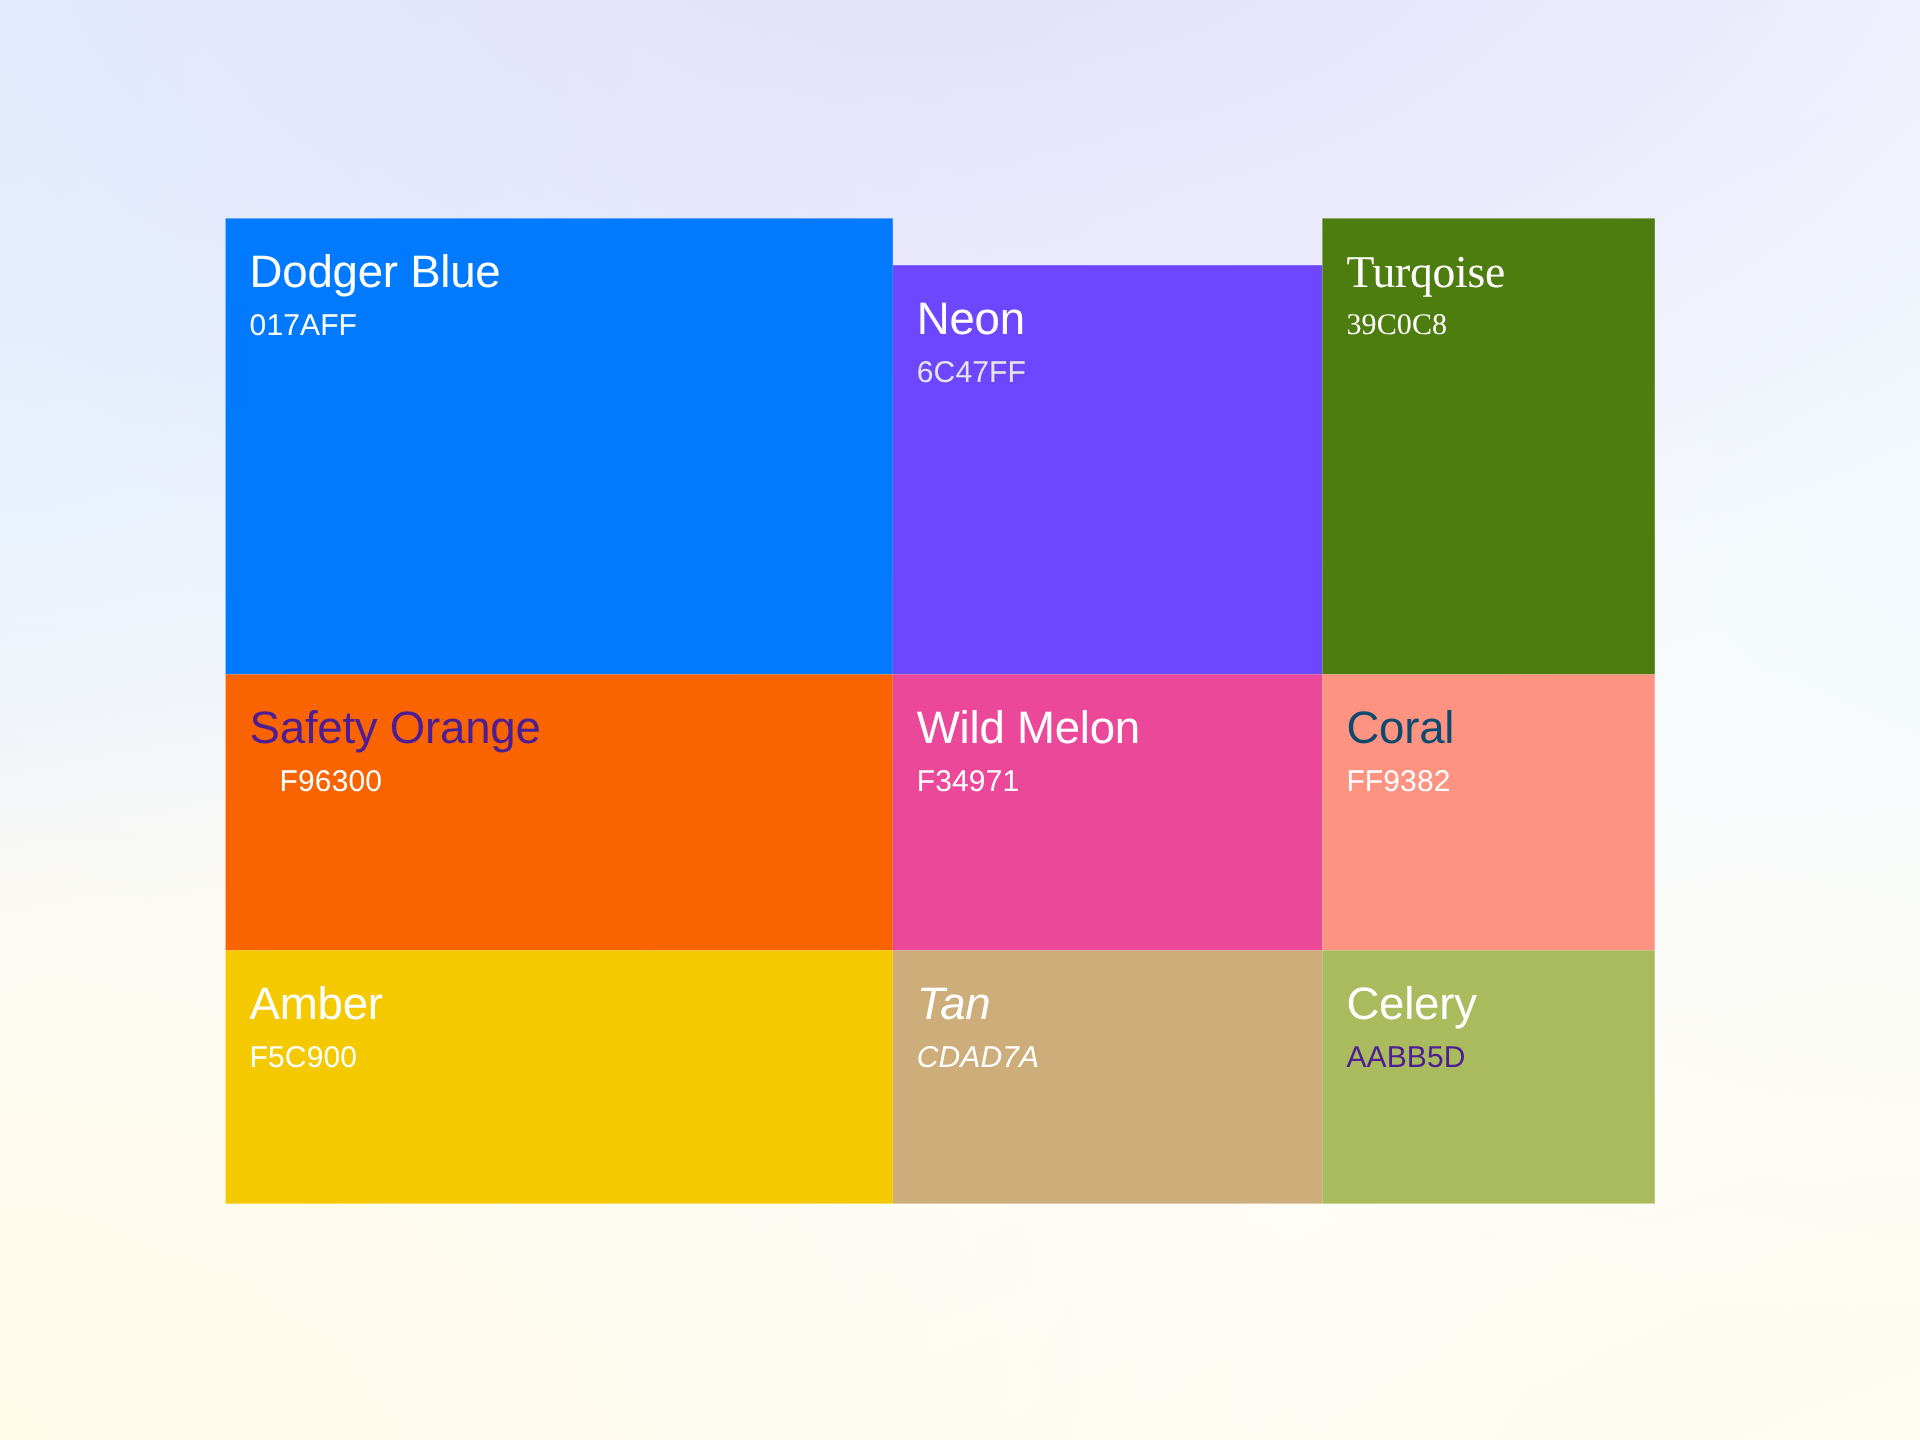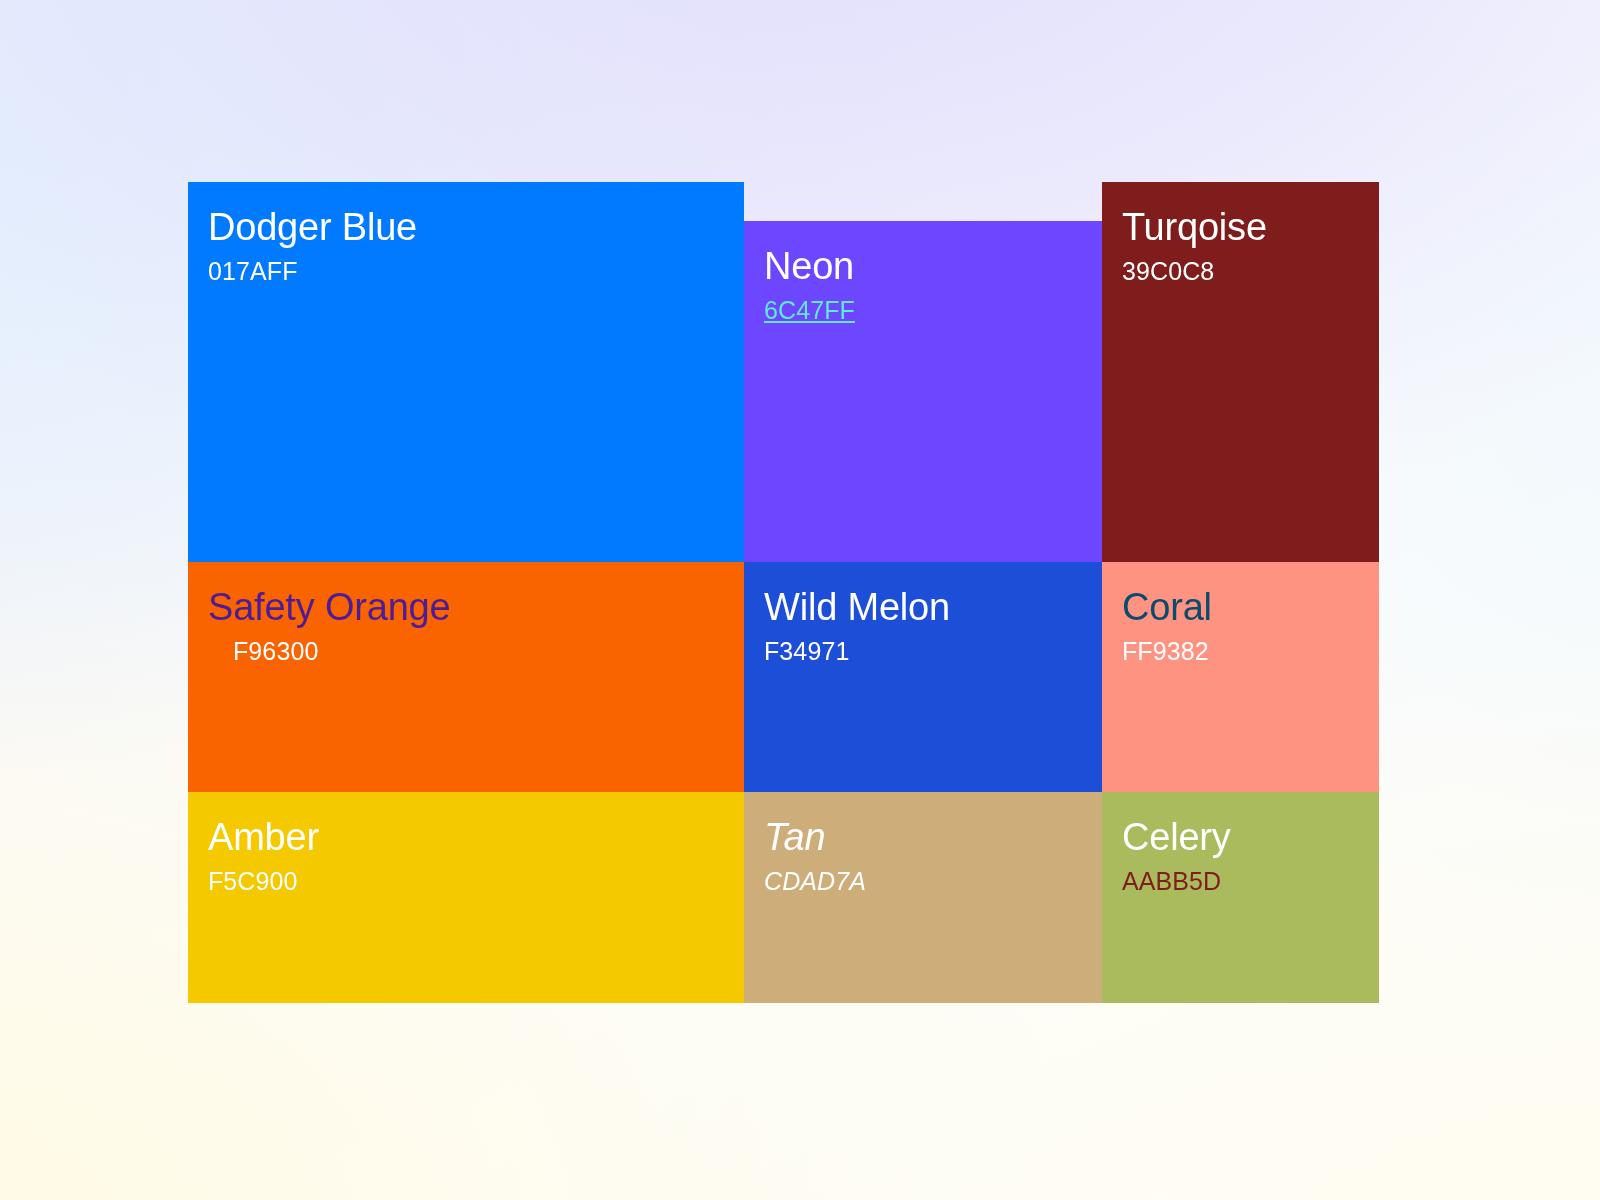--- a/index.html
+++ b/index.html
@@ -78,34 +78,34 @@
 
 <div id="palette-grid">
 
   <div class="swatch" style="background-color: rgb(1, 122, 255);">
     <span class="swatch-name" style="color: rgb(255, 255, 255);">Dodger Blue</span>
     <span class="swatch-hex" style="color: rgb(255, 255, 255);">017AFF</span>
   </div>
 
   <div class="swatch" style="background-color: rgb(108, 71, 255); margin-top: 39px;">
     <span class="swatch-name" style="color: rgb(255, 255, 255);">Neon</span>
-    <span class="swatch-hex" style="color: #5eead4; text-decoration: underline;">6C47FF</span>
+    <span class="swatch-hex" style="color: #e5e5e5;">6C47FF</span>
   </div>
 
-  <div class="swatch" style="background-color: #7f1d1d;">
+  <div class="swatch" style="background-color: #4d7c0f; font-family: Liberation Serif, serif;">
     <span class="swatch-name" style="color: rgb(255, 255, 255);">Turqoise</span>
     <span class="swatch-hex" style="color: rgb(255, 255, 255);">39C0C8</span>
   </div>
 
   <div class="swatch" style="background-color: rgb(249, 99, 0);">
     <span class="swatch-name" style="color: #4c1d95;">Safety Orange</span>
     <span class="swatch-hex" style="color: rgb(255, 255, 255); margin-left: 25px;">F96300</span>
   </div>
 
-  <div class="swatch" style="background-color: #1d4ed8;">
+  <div class="swatch" style="background-color: #ec4899;">
     <span class="swatch-name" style="color: rgb(255, 255, 255);">Wild Melon</span>
     <span class="swatch-hex" style="color: rgb(255, 255, 255);">F34971</span>
   </div>
 
   <div class="swatch" style="background-color: rgb(255, 147, 130);">
     <span class="swatch-name" style="color: #0c4a6e;">Coral</span>
     <span class="swatch-hex" style="color: rgb(255, 255, 255);">FF9382</span>
   </div>
 
   <div class="swatch" style="background-color: rgb(245, 201, 0);">
@@ -113,16 +113,16 @@
     <span class="swatch-hex" style="color: rgb(255, 255, 255);">F5C900</span>
   </div>
 
   <div class="swatch" style="background-color: rgb(205, 173, 122); font-style: italic;">
     <span class="swatch-name" style="color: rgb(255, 255, 255);">Tan</span>
     <span class="swatch-hex" style="color: rgb(255, 255, 255);">CDAD7A</span>
   </div>
 
   <div class="swatch" style="background-color: rgb(170, 187, 93);">
     <span class="swatch-name" style="color: rgb(255, 255, 255);">Celery</span>
-    <span class="swatch-hex" style="color: #7f1d1d;">AABB5D</span>
+    <span class="swatch-hex" style="color: #4c1d95;">AABB5D</span>
   </div>
 
 </div>
 
 </body></html>

